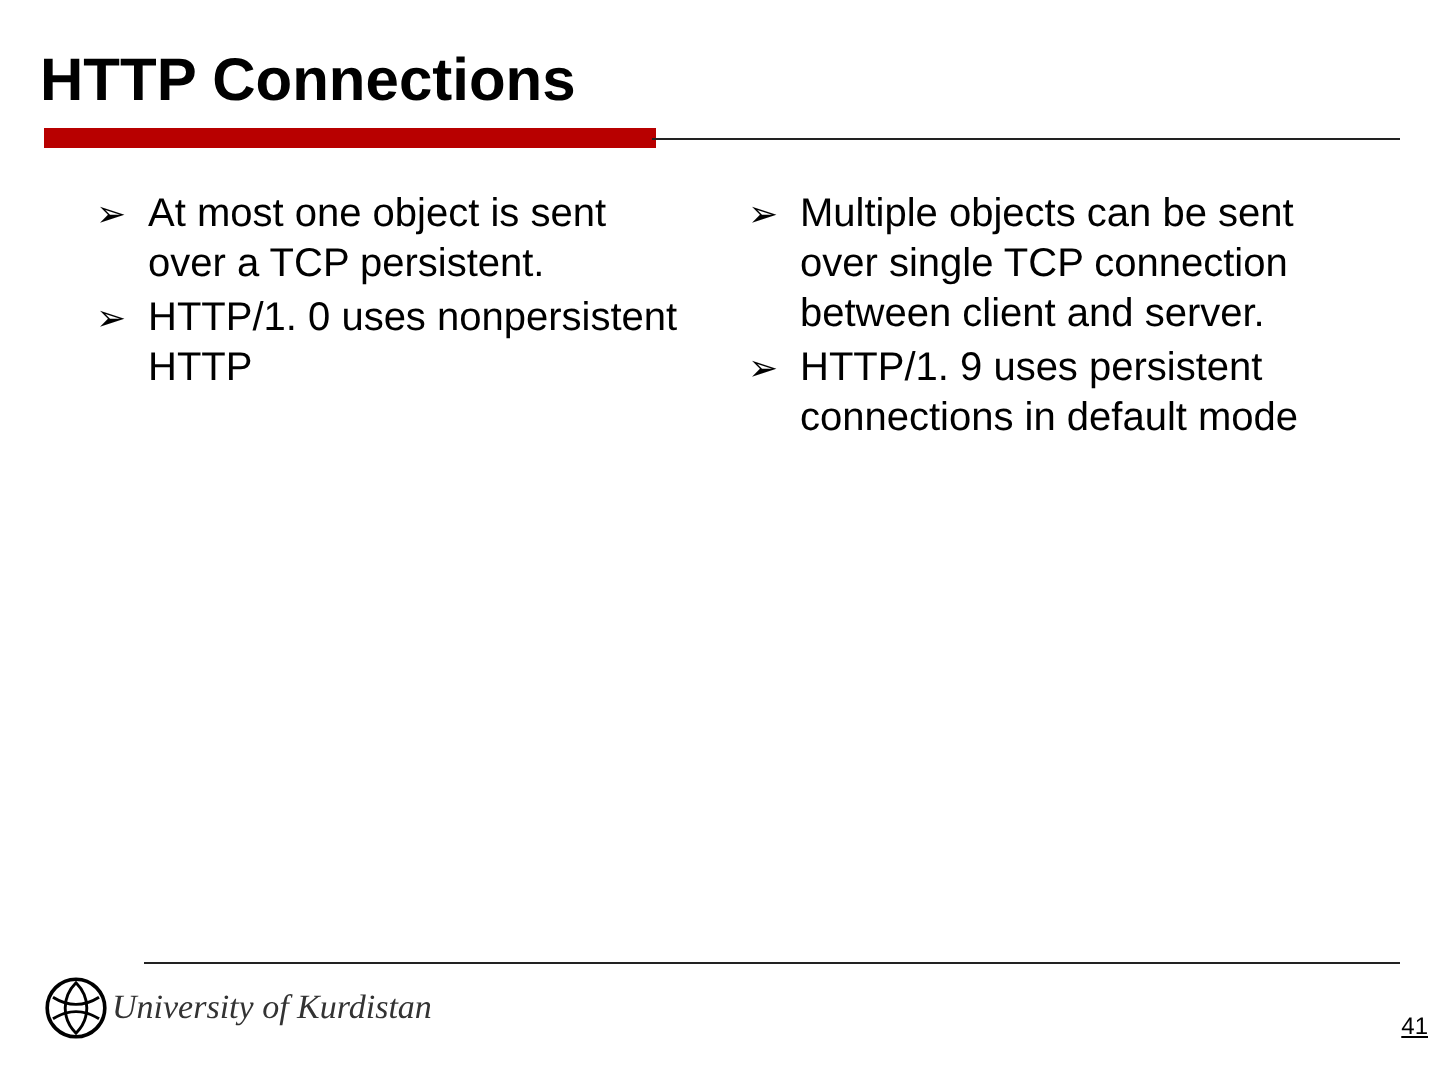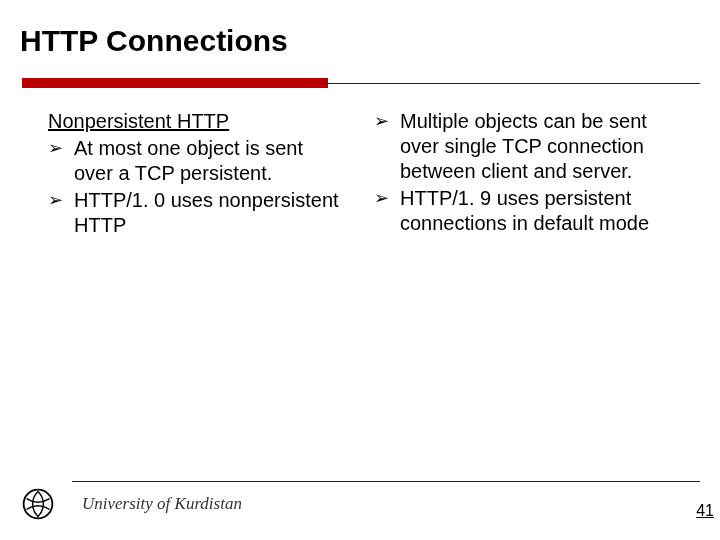--- a/index.html
+++ b/index.html
@@ -15,21 +15,21 @@
   .slide {
     width: 100%;
     height: 100%;
     padding: 24px 20px 0 20px;
     position: relative;
   }
   .title {
     font-size: 30px;
     font-weight: bold;
     color: #000;
-    margin-bottom: 20px;
+    margin-bottom: 6px;
   }
   .rule-red {
     height: 10px;
     background: #b80000;
     width: 45%;
     margin-left: 2px;
   }
   .rule-thin {
     position: relative;
     left: 45%;
@@ -81,54 +81,53 @@
     padding: 0 20px 0 20px;
   }
   .footer-rule {
     height: 1px;
     background: #222;
     margin: 0 0 4px 52px;
   }
   .footer-row {
     display: flex;
     align-items: center;
-    gap: 26px;
+    gap: 0;
   }
   .logo {
     width: 36px;
     height: 36px;
   }
   .uni-name {
     font-family: "Times New Roman", Times, serif;
     font-style: italic;
     font-size: 17px;
     color: #333;
   }
   .page-num {
     position: absolute;
     right: 6px;
     bottom: 20px;
-    font-size: 16px;
+    font-size: 12px;
     color: #000;
     text-decoration: underline;
   }
 </style>
 </head>
 <body>
 
 <div class="slide">
 
   <div class="title">HTTP Connections</div>
   <div class="rule-red"></div>
   <div class="rule-thin"></div>
 
   <div class="content">
 
     <div class="column">
-      <div class="col-heading">Nonpersistent HTTP</div>
       <ul class="bullet-list">
         <li class="bullet-item">
           <span class="bullet-marker">➢</span>
           <span class="bullet-text">At most one object is sent over a TCP persistent.</span>
         </li>
         <li class="bullet-item">
           <span class="bullet-marker">➢</span>
           <span class="bullet-text">HTTP/1. 0 uses nonpersistent HTTP</span>
         </li>
       </ul>

